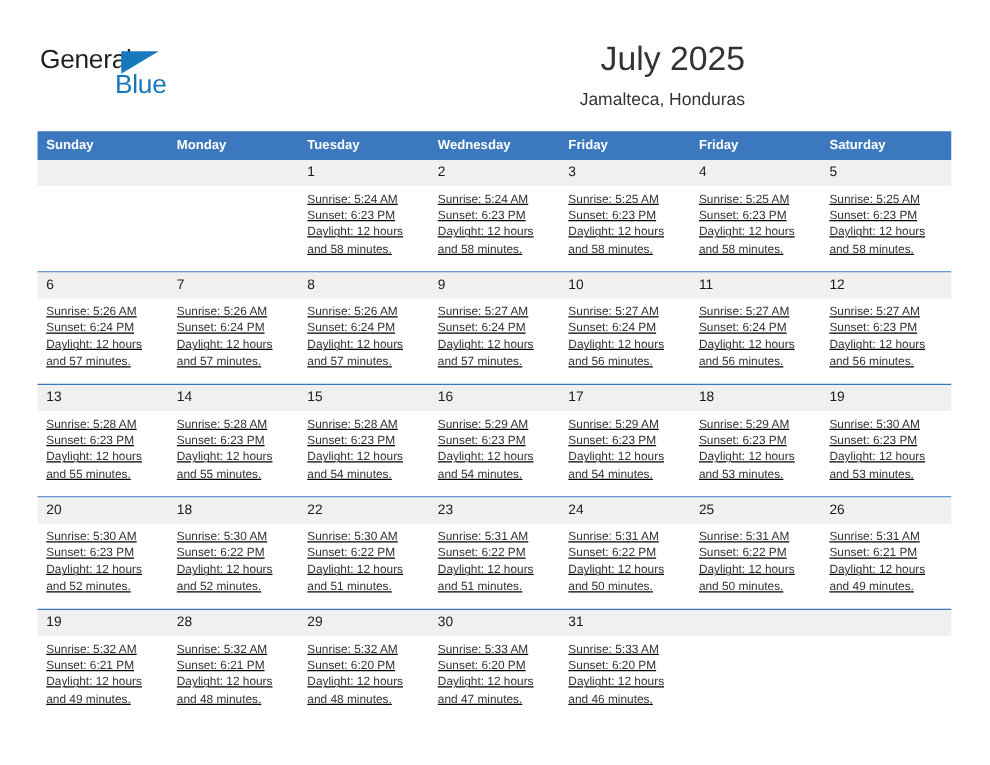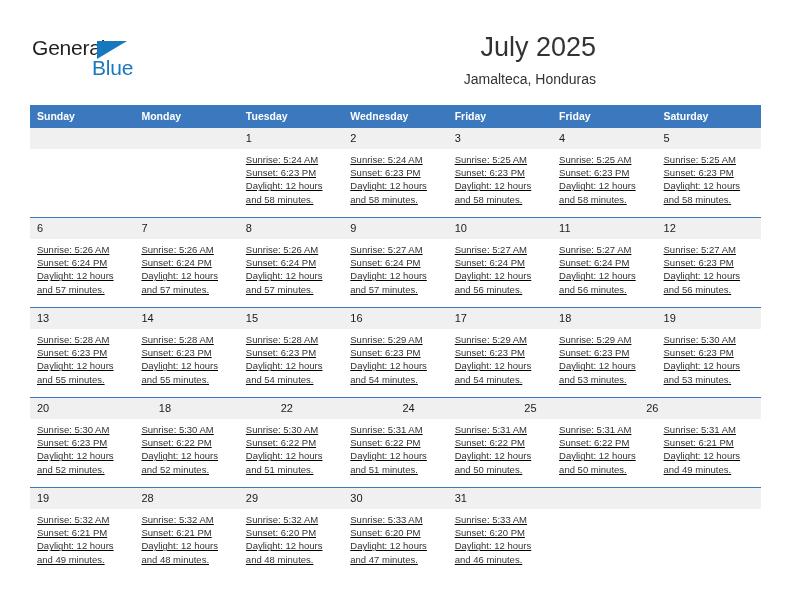--- a/index.html
+++ b/index.html
@@ -338,20 +338,21 @@
               <div class="info-line">Daylight: 12 hours</div>
               <div class="info-line">and 53 minutes.</div>
             </div>
           </div>
         </div>
         <div class="week-row">
           <div class="date-band">
             <div class="date-cell">20</div>
             <div class="date-cell">18</div>
             <div class="date-cell">22</div>
+            <div class="date-cell">23</div>
             <div class="date-cell">24</div>
             <div class="date-cell">25</div>
             <div class="date-cell">26</div>
           </div>
           <div class="info-band">
             <div class="info-cell">
               <div class="info-line">Sunrise: 5:30 AM</div>
               <div class="info-line">Sunset: 6:23 PM</div>
               <div class="info-line">Daylight: 12 hours</div>
               <div class="info-line">and 52 minutes.</div>

